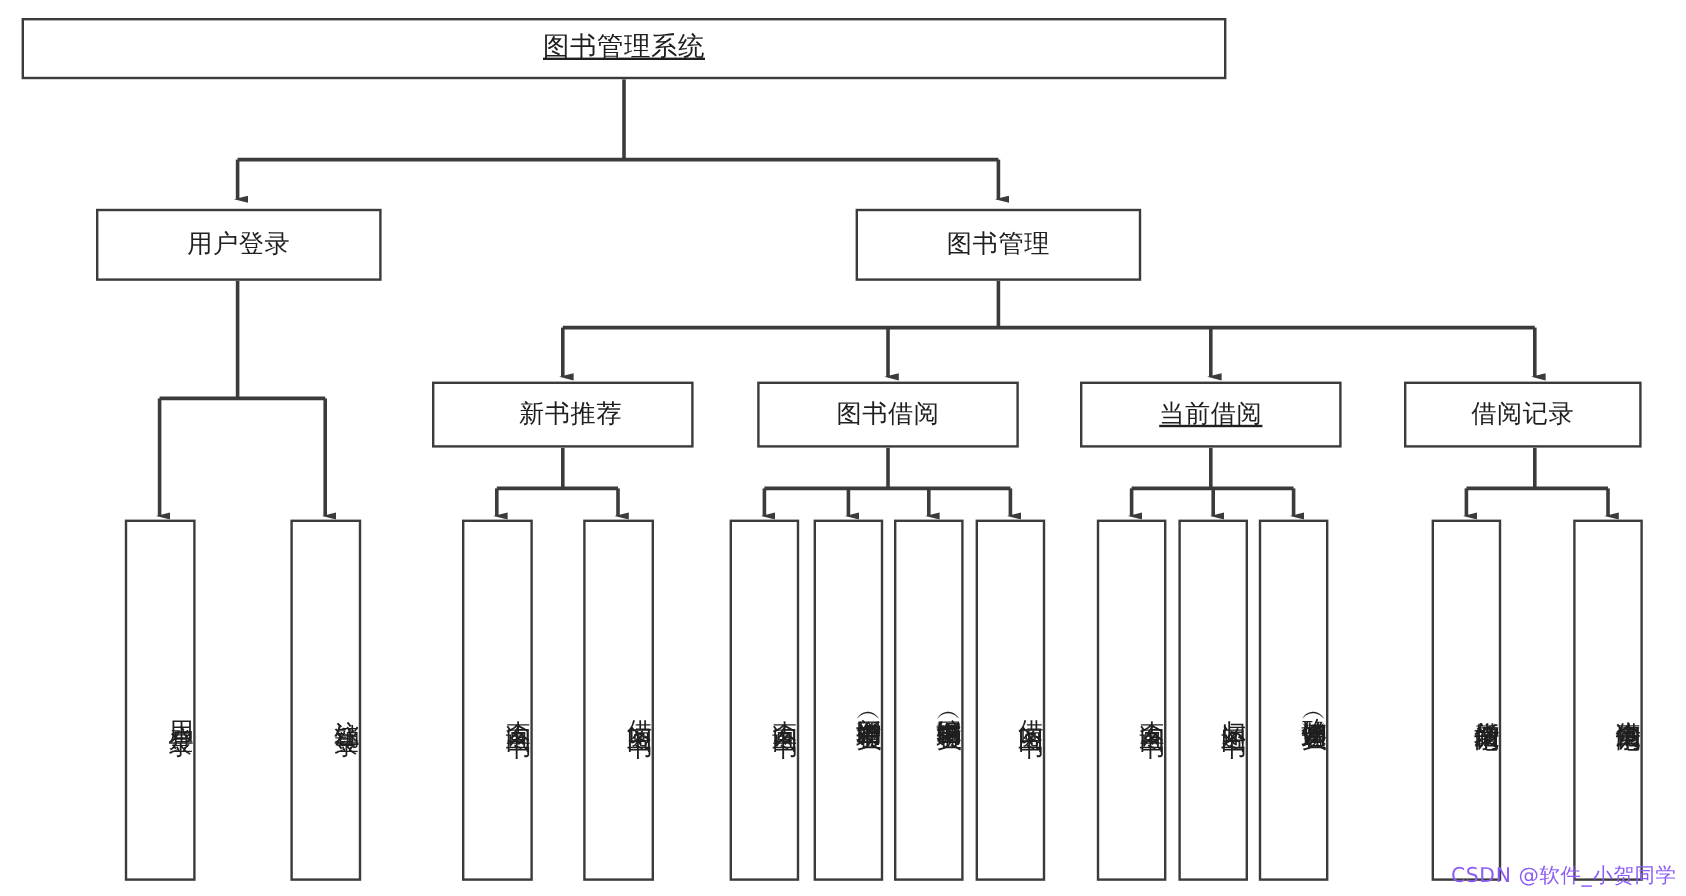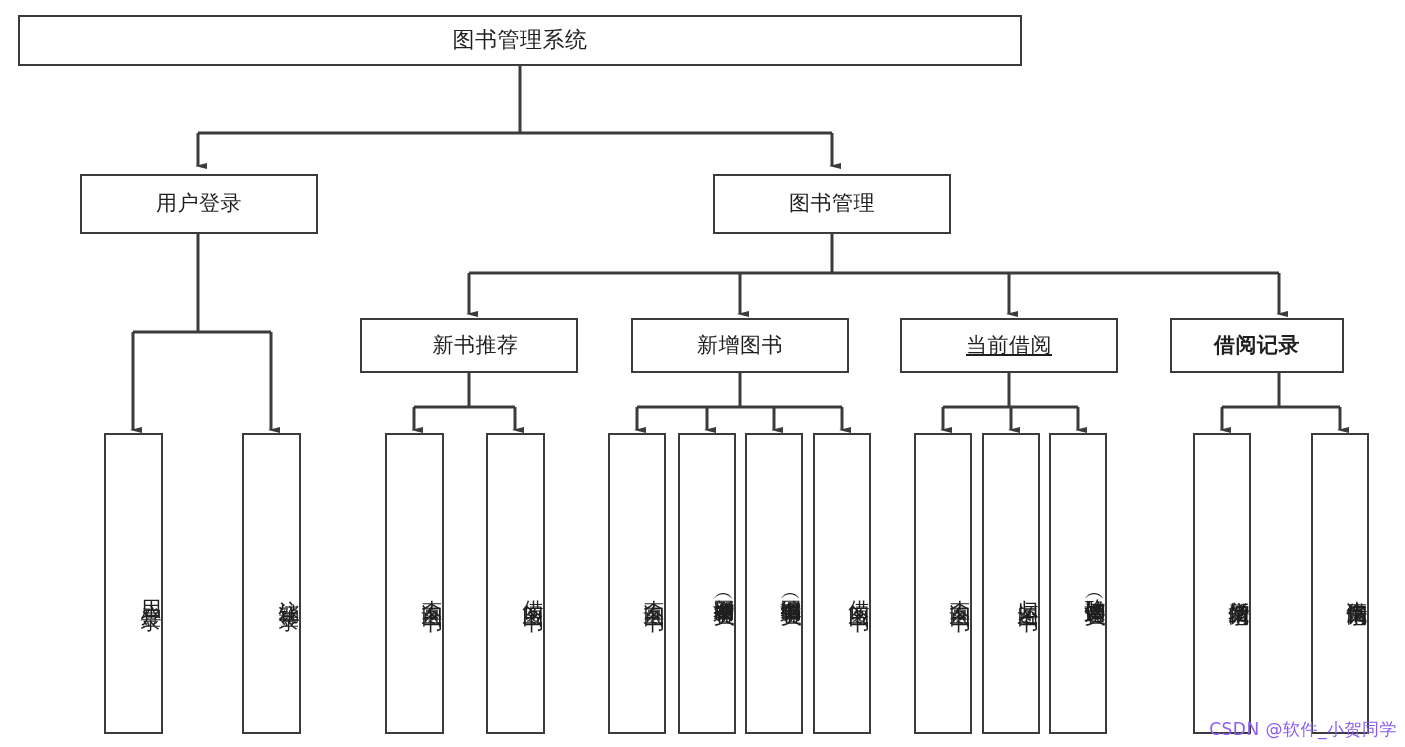--- a/index.html
+++ b/index.html
@@ -33,20 +33,21 @@
     justify-content: center;
     color: #1f1f1f;
   }
   .node.horiz {
     font-size: 21px;
     letter-spacing: 0.5px;
     line-height: 1.1;
   }
   .node.root {
     font-size: 22px;
+    text-decoration: underline;
   }
   .node.vert {
     writing-mode: vertical-rl;
     text-orientation: upright;
     align-items: flex-start;
     justify-content: center;
     padding-top: 14px;
     font-size: 21px;
     line-height: 1.0;
     letter-spacing: 4px;
@@ -128,26 +129,26 @@
     <span>用户登录</span>
   </div>
   <div class="node horiz" style="left:713px; top:174px; width:238px; height:60px;text-align:center;">
     <span>图书管理</span>
   </div>
 
   <div class="node horiz" style="left:360px; top:318px; width:218px; height:55px;padding-left:13px;">
     <span>新书推荐</span>
   </div>
   <div class="node horiz" style="left:631px; top:318px; width:218px; height:55px;">
-    <span>新增图书</span>
+    <span>图书借阅</span>
   </div>
   <div class="node horiz" style="left:900px; top:318px; width:218px; height:55px;text-decoration:underline;">
     <span>当前借阅</span>
   </div>
-  <div class="node horiz" style="left:1170px; top:318px; width:174px; height:55px;font-weight:bold;">
+  <div class="node horiz" style="left:1170px; top:318px; width:198px; height:55px;">
     <span>借阅记录</span>
   </div>
 
   <div class="node vert" style="left:104px; top:433px; width:59px; height:301px;">
     <span>用户登录</span>
   </div>
   <div class="node vert" style="left:242px; top:433px; width:59px; height:301px;">
     <span>注销登录</span>
   </div>
 

